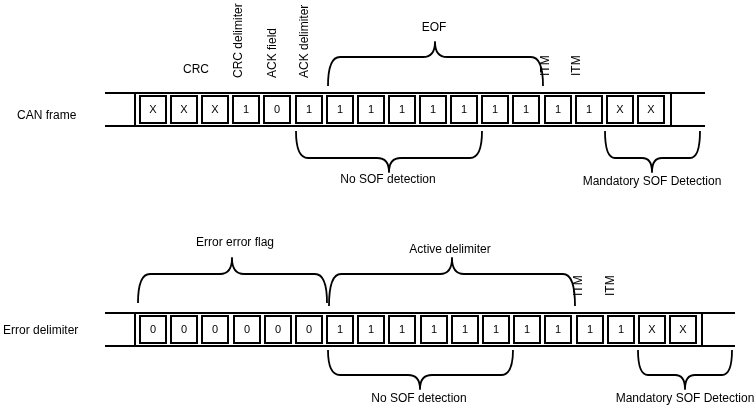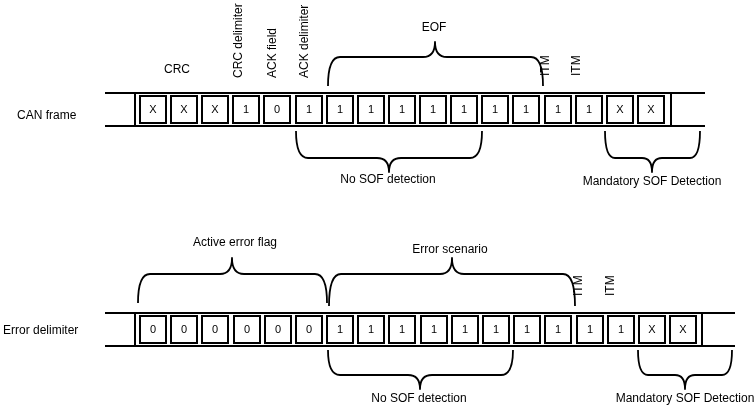--- a/index.html
+++ b/index.html
@@ -60,21 +60,21 @@
       <div class="cell" style="left: 314px;">1</div>
       <div class="cell" style="left: 345px;">1</div>
       <div class="cell" style="left: 376px;">1</div>
       <div class="cell" style="left: 407px;">1</div>
       <div class="cell" style="left: 439px;">1</div>
       <div class="cell" style="left: 470px;">1</div>
       <div class="cell" style="left: 501px;">X</div>
       <div class="cell" style="left: 532px;">X</div>
     </div>
 
-  <div class="hlabel" style="left:177px; top:63px">CRC</div>
+  <div class="hlabel" style="left:196px; top:63px">CRC</div>
   <div class="vlabel" style="left:244px; top:66px">CRC delimiter</div>
   <div class="vlabel" style="left:278px; top:66px">ACK field</div>
   <div class="vlabel" style="left:310px; top:66px">ACK delimiter</div>
   <div class="hlabel" style="left:434px; top:21px">EOF</div>
   <div class="vlabel" style="left:551px; top:64px">ITM</div>
   <div class="vlabel" style="left:582px; top:64px">ITM</div>
   <div class="hlabel" style="left:388px; top:173px">No SOF detection</div>
   <div class="hlabel" style="left:652px; top:175px">Mandatory SOF Detection</div>
 
   <div class="rowlabel" style="left:3px; top:323px">Error delimiter</div>
@@ -94,20 +94,20 @@
       <div class="cell" style="left: 346px;">1</div>
       <div class="cell" style="left: 377px;">1</div>
       <div class="cell" style="left: 408px;">1</div>
       <div class="cell" style="left: 439px;">1</div>
       <div class="cell" style="left: 471px;">1</div>
       <div class="cell" style="left: 502px;">1</div>
       <div class="cell" style="left: 533px;">X</div>
       <div class="cell" style="left: 564px;">X</div>
     </div>
 
-  <div class="hlabel" style="left:235px; top:236px">Active error flag</div>
-  <div class="hlabel" style="left:450px; top:243px">Error scenario</div>
+  <div class="hlabel" style="left:235px; top:236px">Error error flag</div>
+  <div class="hlabel" style="left:450px; top:243px">Active delimiter</div>
   <div class="vlabel" style="left:584px; top:284px">ITM</div>
   <div class="vlabel" style="left:616px; top:284px">ITM</div>
   <div class="hlabel" style="left:419px; top:392px">No SOF detection</div>
   <div class="hlabel" style="left:685px; top:392px">Mandatory SOF Detection</div>
 
 </div>
 
 </body></html>

